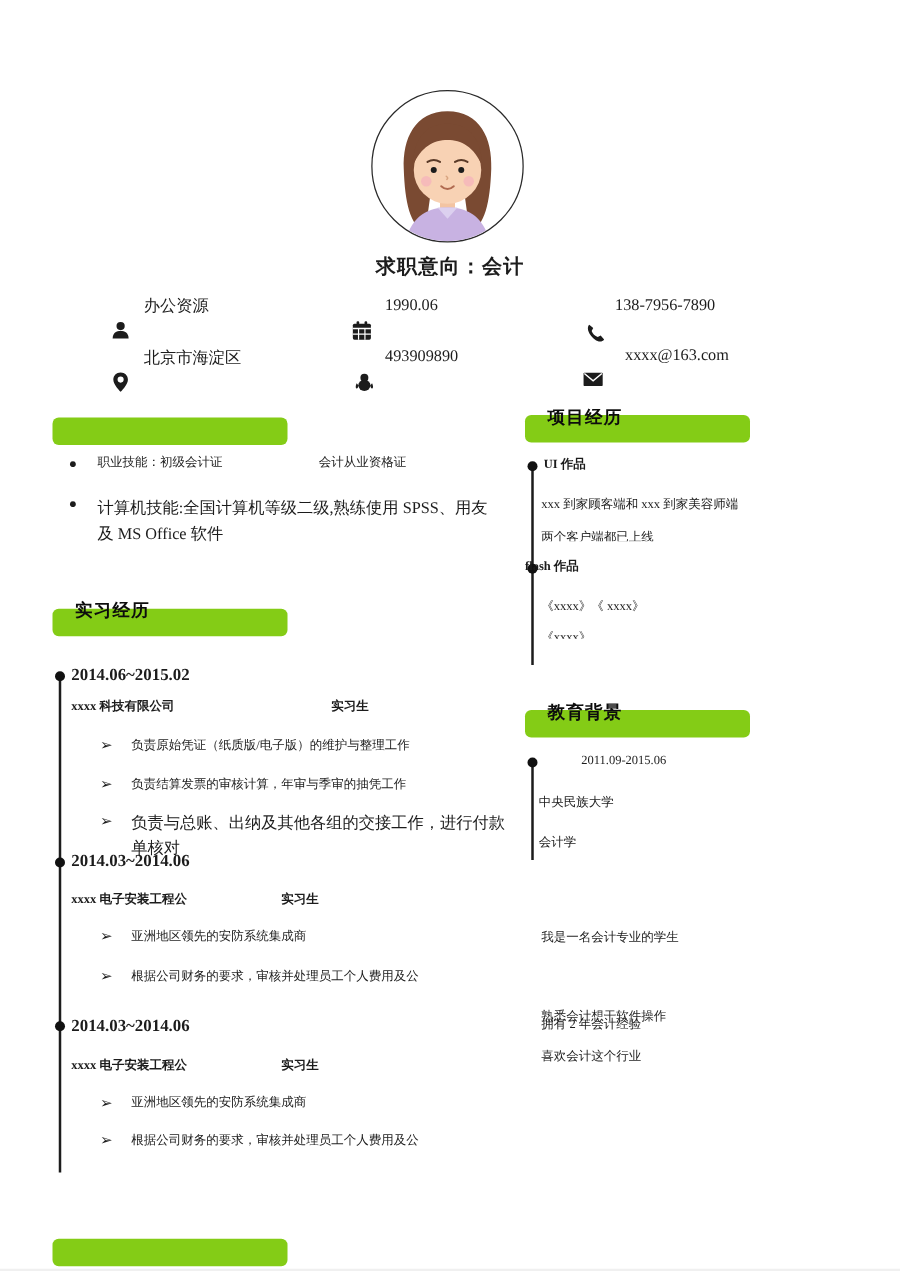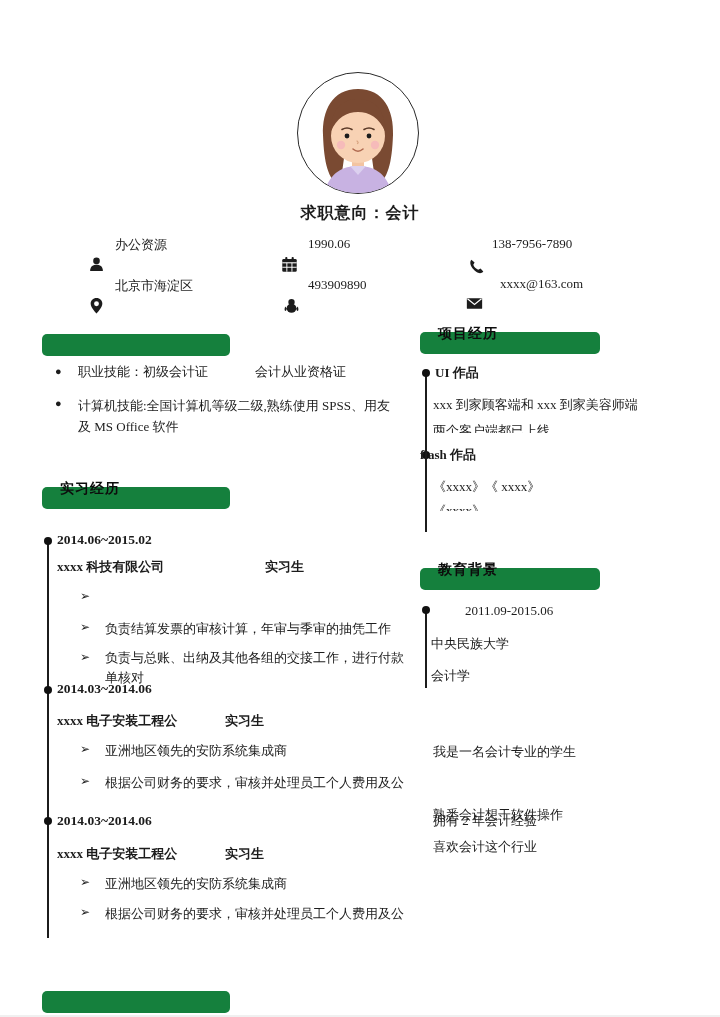--- a/index.html
+++ b/index.html
@@ -12,25 +12,25 @@
   .avatar svg { width: 100%; height: 100%; display: block; }
 
   .page-title { position: absolute; left: 0; top: 203px; width: 720px; text-align: center;
                 font-size: 16px; font-weight: bold; letter-spacing: 1px; }
 
   .contact-label { position: absolute; font-size: 13px; white-space: nowrap; }
   .cicon { position: absolute; width: 17px; height: 17px; }
   .cicon svg { width: 100%; height: 100%; display: block; }
 
   
-  .bar { position: absolute; height: 22px; background: #15803d; border-radius: 5px; text-decoration: underline; }
+  .bar { position: absolute; height: 22px; background: #84cc16; border-radius: 5px; text-decoration: underline; }
   .bar .bar-text { position: absolute; left: 18px; top: -7px; font-size: 14px; font-weight: bold;
                    color: #0d0d0d; white-space: nowrap; letter-spacing: 1px; }
 
-  .txt { position: absolute; font-size: 13px; white-space: nowrap; }
+  .txt { position: absolute; font-size: 10px; white-space: nowrap; }
   .txt-wrap { position: absolute; font-size: 13px; line-height: 21px; }
   .bold { font-weight: bold; }
   .clip { overflow: hidden; line-height: 13px; }
 
   .dotbullet { position: absolute; font-size: 11px; }
   .arrow { position: absolute; font-size: 12px; }
 
   
   .tl-line { position: absolute; width: 0; border-left: 2px solid #1c1c1c; }
   .tl-dot { position: absolute; width: 8px; height: 8px; background: #111; border-radius: 50%; }
@@ -130,20 +130,21 @@
   <div class="tl-line" style="left:47px; top:541px; height:397px;"></div>
   <div class="tl-dot" style="left:44px; top:537px;"></div>
   <div class="tl-dot" style="left:44px; top:686px;"></div>
   <div class="tl-dot" style="left:44px; top:817px;"></div>
 
   <span class="txt bold" style="left:57px; top:532px; font-size:13.5px;">2014.06~2015.02</span>
   <span class="txt bold" style="left:57px; top:558px;">xxxx 科技有限公司</span>
   <span class="txt bold" style="left:265px; top:558px;">实习生</span>
 
   <span class="arrow" style="left:80px; top:589px;">➢</span>
+  <span class="txt" style="left:105px; top:589px;">负责原始凭证（纸质版/电子版）的维护与整理工作</span>
   <span class="arrow" style="left:80px; top:620px;">➢</span>
   <span class="txt" style="left:105px; top:620px;">负责结算发票的审核计算，年审与季审的抽凭工作</span>
   <span class="arrow" style="left:80px; top:650px;">➢</span>
   <div class="txt-wrap" style="left:105px; top:648px; width:300px; line-height:20px;">负责与总账、出纳及其他各组的交接工作，进行付款单核对</div>
 
   <span class="txt bold" style="left:57px; top:681px; font-size:13.5px;">2014.03~2014.06</span>
   <span class="txt bold" style="left:57px; top:712px;">xxxx 电子安装工程公</span>
   <span class="txt bold" style="left:225px; top:712px;">实习生</span>
 
   <span class="arrow" style="left:80px; top:742px;">➢</span>

